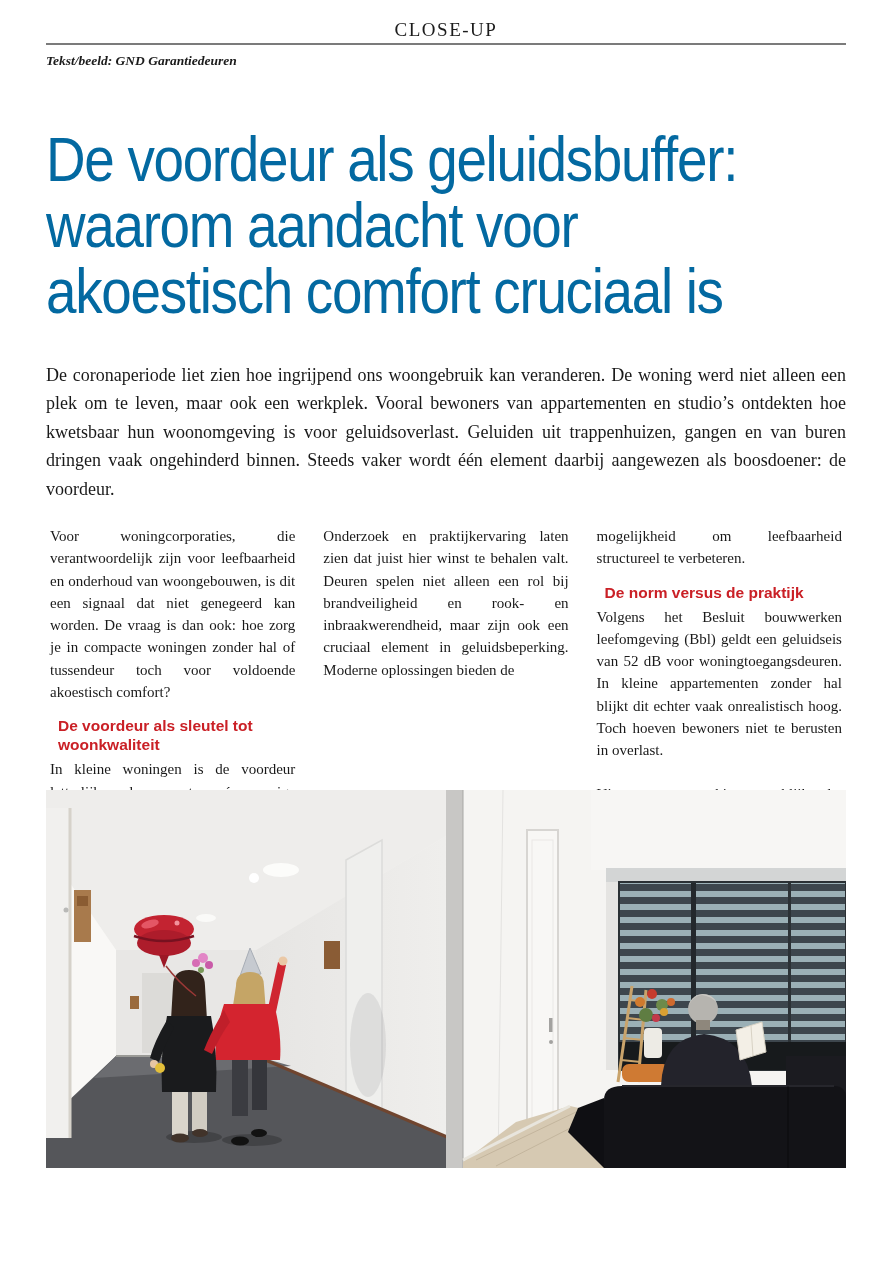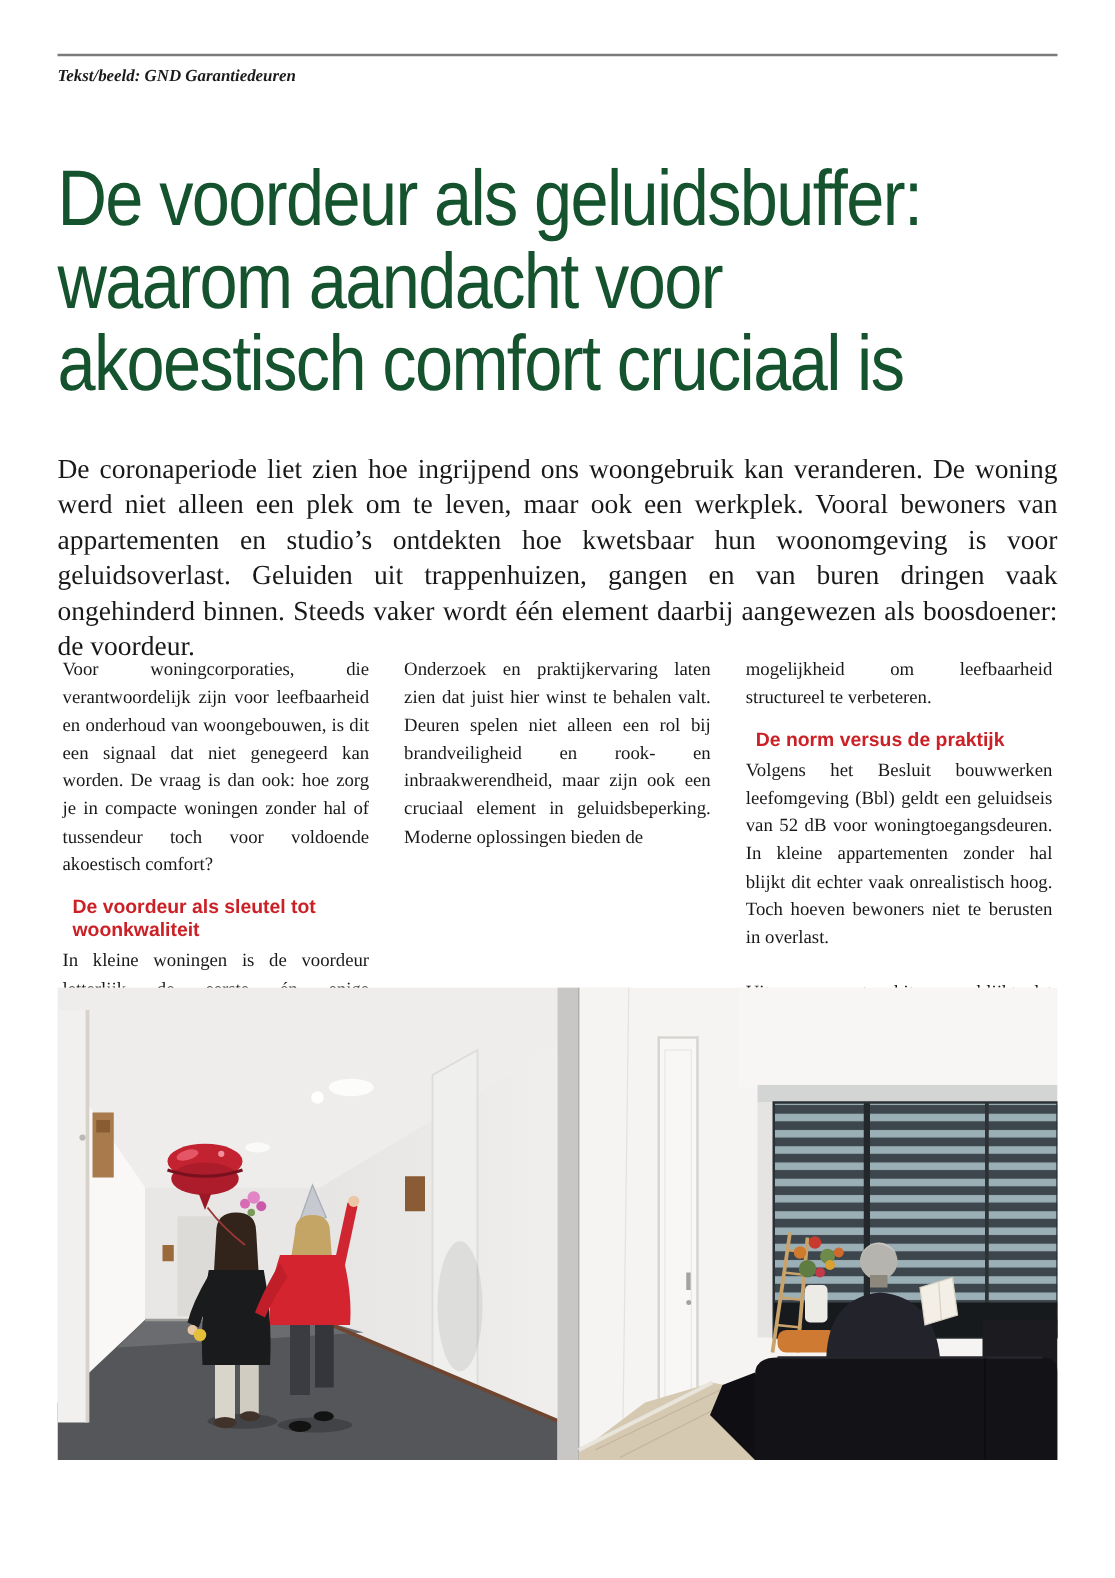--- a/index.html
+++ b/index.html
@@ -5,27 +5,27 @@
   html,body{margin:0;padding:0;background:#ffffff;}
   body{width:892px;height:1262px;position:relative;font-family:"Liberation Serif",serif;color:#1a1a1a;overflow:hidden;}
   .page{position:absolute;inset:0;background:#ffffff;}
 
   .kicker{position:absolute;top:19px;left:46px;width:800px;text-align:center;
           font-family:"Liberation Serif",serif;font-size:19px;letter-spacing:1.5px;color:#1c1c1c;}
   .rule{position:absolute;top:43px;left:46px;width:800px;border-top:2px solid #7b7b7b;}
   .byline{position:absolute;top:53px;left:46px;font-style:italic;font-weight:bold;
           font-size:13.5px;color:#1b1b1b;text-align:right;}
 
-  .headline{position:absolute;top:126px;left:46px;color:#14532d;
+  .headline{position:absolute;top:126px;left:46px;color:#0369a1;
             font-family:"Liberation Sans",sans-serif;font-weight:400;}
   .hl-line{font-size:63px;line-height:66px;white-space:nowrap;letter-spacing:-1.5px;
            transform:scaleX(0.87);transform-origin:left center;}
 
   .intro{position:absolute;top:361px;left:46px;width:800px;
-         font-size:22px;line-height:28.4px;text-align:justify;color:#191919;}
+         font-size:18px;line-height:28.4px;text-align:justify;color:#191919;}
 
   .columns{position:absolute;top:521px;left:46px;width:800px;display:flex;gap:20px;}
   .col{width:253.3px;font-size:15px;line-height:22.3px;text-align:justify;color:#191919;
        hyphens:auto;-webkit-hyphens:auto;}
   .col p{margin:4px;}
   .col p + p{margin-top:21px;}
   .col h3{margin:13px 0 3px 12px;font-family:"Liberation Sans",sans-serif;
           font-size:15.5px;line-height:19px;font-weight:700;color:#ca2026;text-align:left;}
 
   .photo{position:absolute;top:790px;left:46px;width:800px;height:378px;}
@@ -34,20 +34,21 @@
   .footer{position:absolute;top:1206px;left:46px;font-family:"Liberation Sans",sans-serif;
           font-size:15px;color:#101010;}
   .footer .bold{font-weight:700;}
   .footer .rest{font-weight:400;margin-left:4px;}
 </style>
 </head>
 <body>
 
 <div class="page">
 
+  <div class="kicker">CLOSE-UP</div>
   <div class="rule"></div>
   <div class="byline">Tekst/beeld: GND Garantiedeuren</div>
 
   <div class="headline">
     <div class="hl-line">De voordeur als geluidsbuffer:</div>
     <div class="hl-line">waarom aandacht voor</div>
     <div class="hl-line">akoestisch comfort cruciaal is</div>
   </div>
 
   <div class="intro">De coronaperiode liet zien hoe ingrijpend ons woongebruik kan veranderen. De woning werd niet alleen een plek om te leven, maar ook een werkplek. Vooral bewoners van appartementen en studio’s ontdekten hoe kwetsbaar hun woonomgeving is voor geluidsoverlast. Geluiden uit trappenhuizen, gangen en van buren dringen vaak ongehinderd binnen. Steeds vaker wordt één element daarbij aangewezen als boosdoener: de voordeur.</div>

